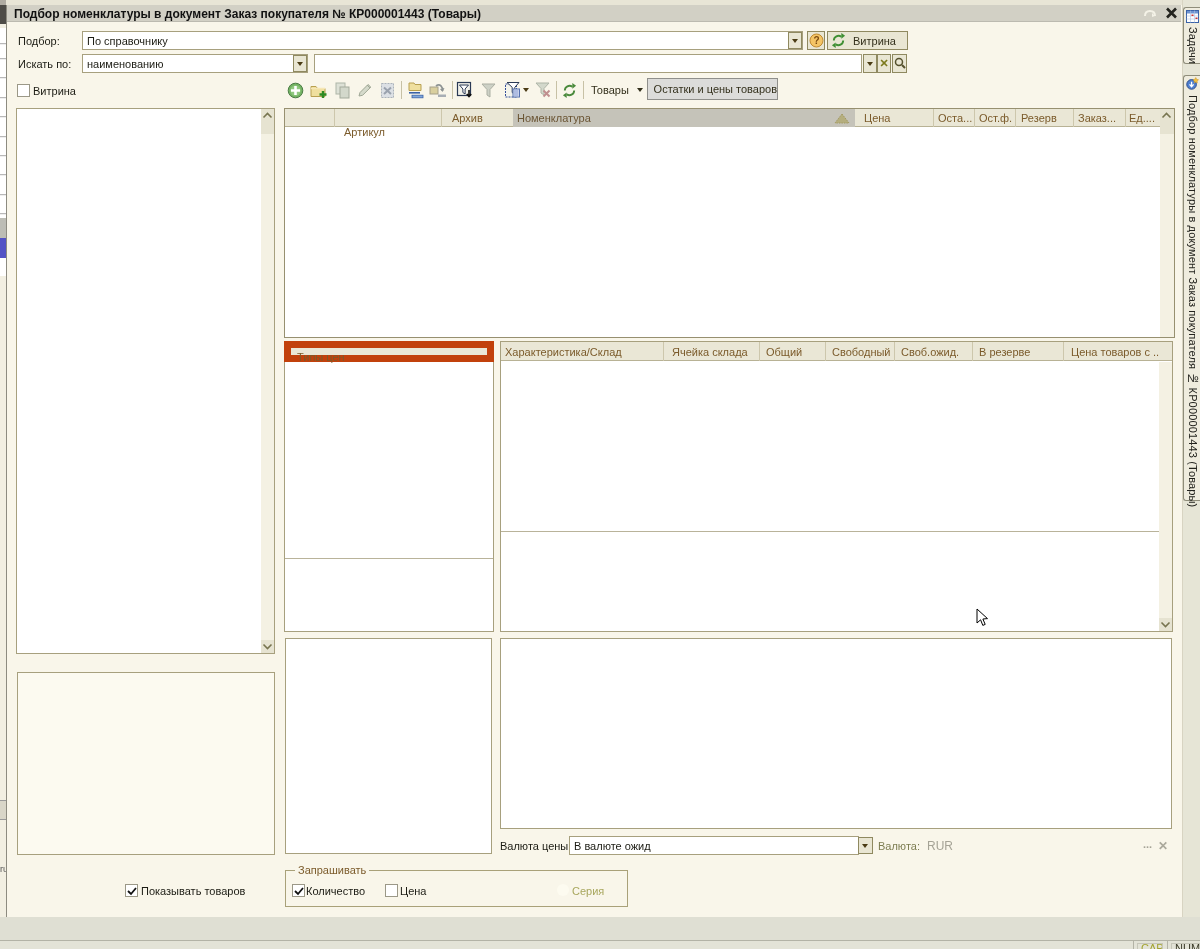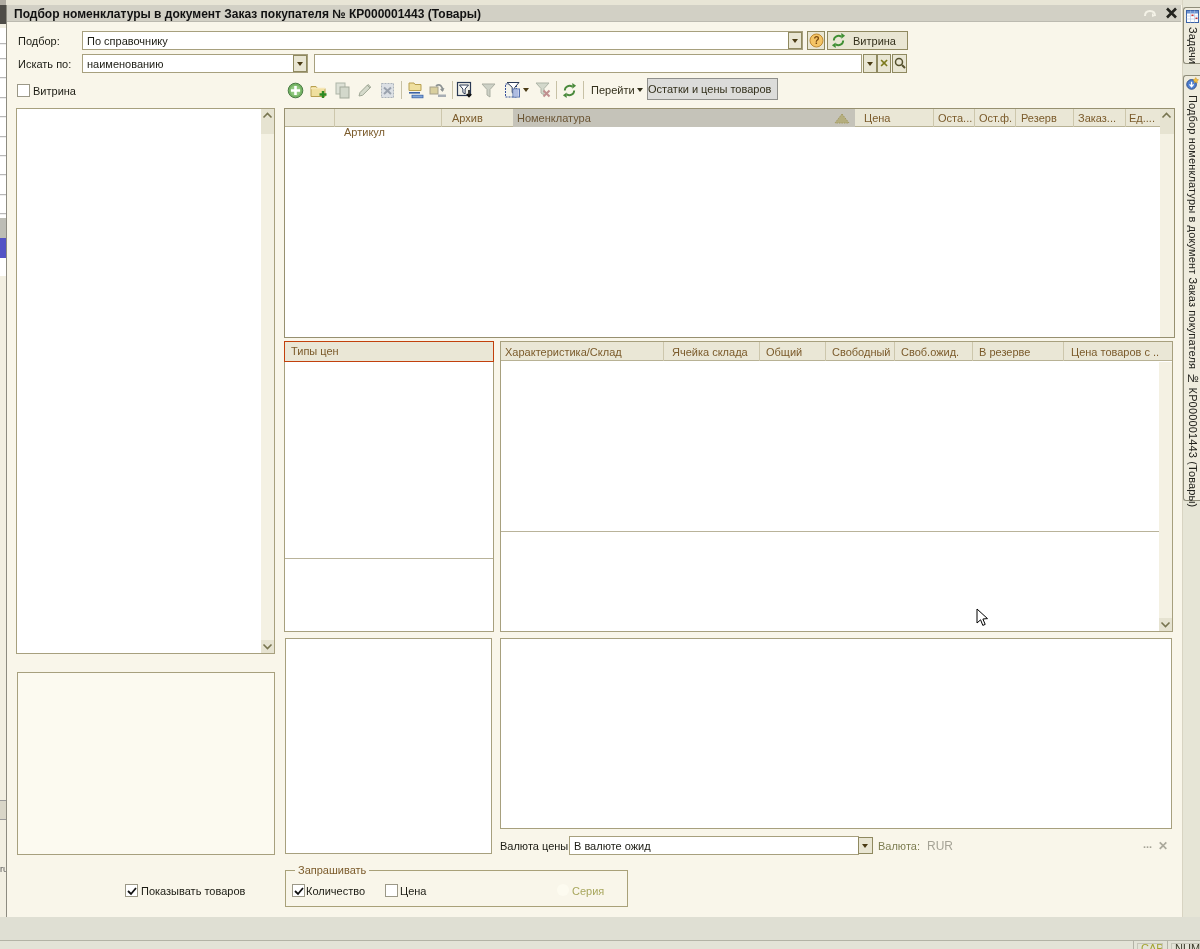--- a/index.html
+++ b/index.html
@@ -1,19 +1,19 @@
 <!DOCTYPE html>
 <html><head><meta charset="utf-8">
 <style>
 *{margin:0;padding:0;box-sizing:border-box}
 html,body{width:1200px;height:949px}
 body{position:relative;font-family:"Liberation Sans",sans-serif;font-size:11px;color:#1c1c14;background:#DFDFD3;overflow:hidden}
 .a{position:absolute}
 .box{position:absolute;background:#fff;border:1px solid #A7A07E}
-.hdrbox{position:absolute;background:#EAE7D6;border:1px solid #c2410c;color:#7B5B2B}
+.hdrbox{position:absolute;background:#EAE7D6;border:7px solid #c2410c;color:#7B5B2B}
 .btn{position:absolute;background:#E9E6D3;border:1px solid #8F8960}
 .lbl{position:absolute;white-space:nowrap}
 .sep{position:absolute;width:1px;background:#C7C1A5}
 svg{display:block}
 </style></head>
 <body>
 
 <div class="a" style="left:0;top:0;width:6px;height:949px;background:#F2EFE2"></div>
 <div class="a" style="left:0;top:0;width:6px;height:5px;background:#B0ACA2"></div>
 <div class="a" style="left:0;top:5px;width:6px;height:19px;background:#4E4C47"></div>
@@ -146,24 +146,24 @@
 </svg>
 <div class="sep" style="left:556px;top:81px;height:18px"></div>
 
 <svg class="a" style="left:562px;top:83px" width="15" height="15" viewBox="0 0 16 16">
  <path d="M3 8a5 5 0 0 1 8-4" fill="none" stroke="#4A8A3C" stroke-width="2"></path>
  <path d="M13 8a5 5 0 0 1-8 4" fill="none" stroke="#4A8A3C" stroke-width="2"></path>
  <path d="M11 0l4 3-4 3z" fill="#4A8A3C"></path>
  <path d="M5 10l-4 3 4 3z" fill="#4A8A3C"></path>
 </svg>
 <div class="sep" style="left:583px;top:81px;height:18px"></div>
-<div class="lbl" style="left:591px;top:84px;color:#33301C">Перейти</div>
+<div class="lbl" style="left:591px;top:84px;color:#33301C">Товары</div>
 <div class="a" style="left:637px;top:88px;width:0;height:0;border:3.5px solid transparent;border-top:4.5px solid #33301C"></div>
 
-<div class="a" style="left:647px;top:78px;width:131px;height:22px;background:#DCDCDA;border:1px solid #8F8F8B;color:#33301C;text-align:left;line-height:20px">Остатки и цены товаров</div>
+<div class="a" style="left:647px;top:78px;width:131px;height:22px;background:#DCDCDA;border:1px solid #8F8F8B;color:#33301C;text-align:right;line-height:20px">Остатки и цены товаров</div>
 
 <div class="box" style="left:16px;top:108px;width:259px;height:546px"></div>
 
 <div class="a" style="left:261px;top:109px;width:13px;height:544px;background:#F4F1E3"></div>
 <div class="a" style="left:261px;top:109px;width:13px;height:13px;background:#E6E3D1"></div>
 <svg class="a" style="left:262px;top:112px" width="11" height="8" viewBox="0 0 11 8">
     <path d="M1.5 5.5l4-4 4 4" fill="none" stroke="#77744F" stroke-width="1.6"></path>
   </svg>
 <div class="a" style="left:261px;top:122px;width:13px;height:12px;background:#E6E3D1"></div>
 <div class="a" style="left:261px;top:640px;width:13px;height:13px;background:#E6E3D1"></div>

